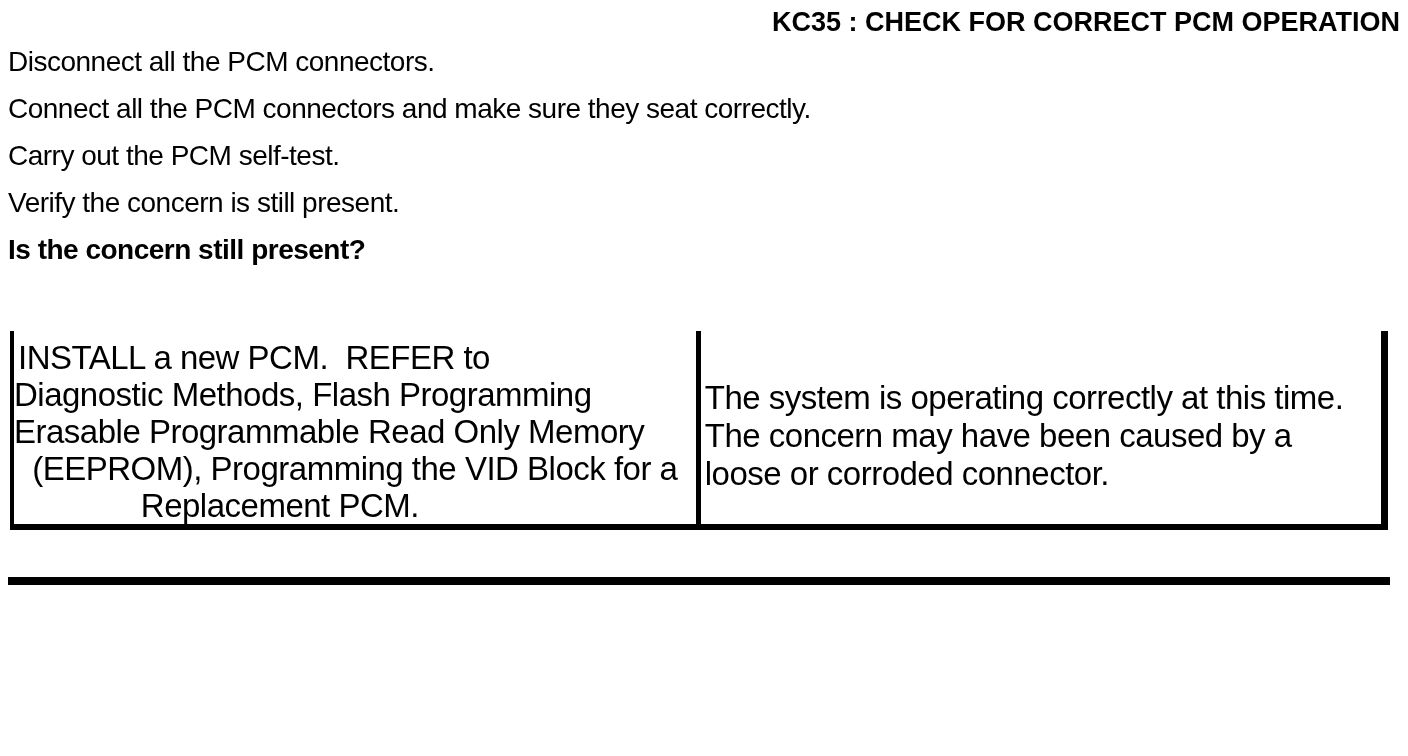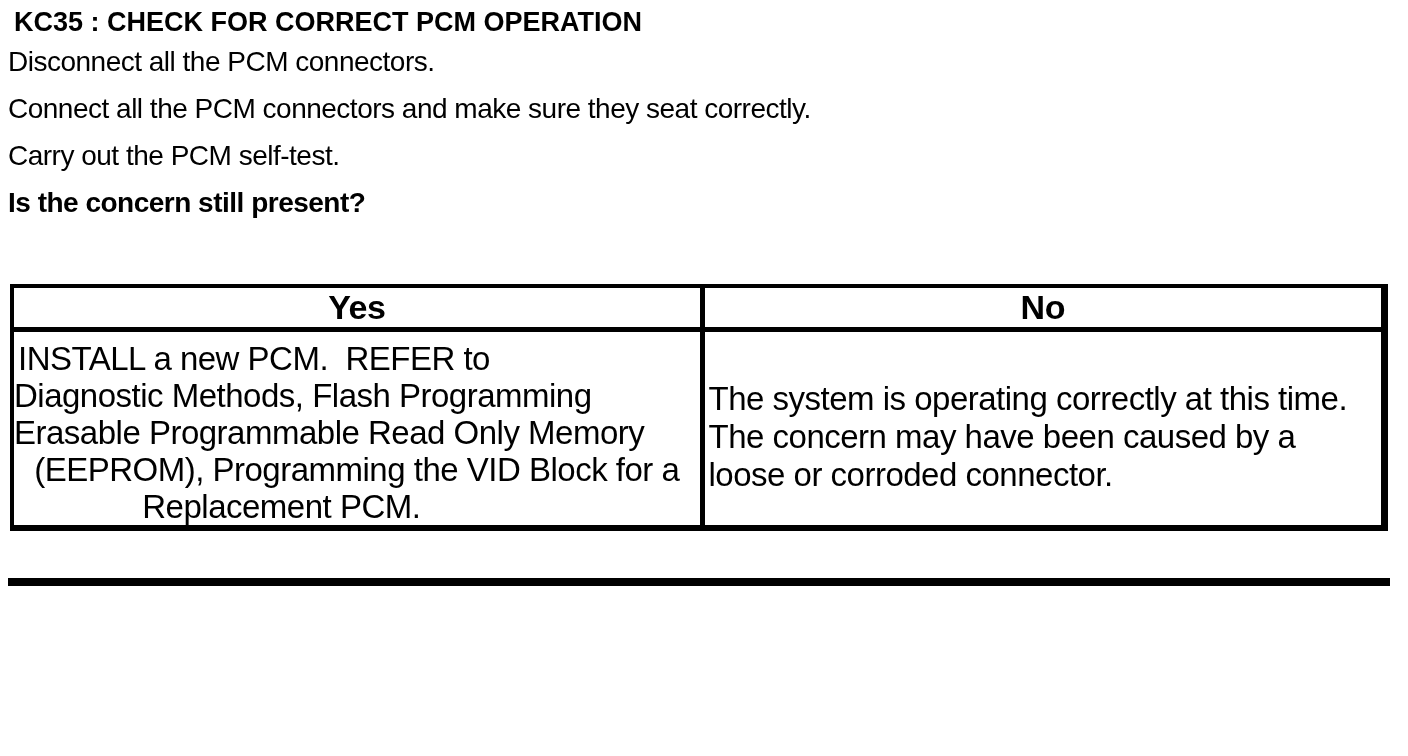--- a/index.html
+++ b/index.html
@@ -18,20 +18,21 @@
     background: #ffffff;
   }
   .heading {
     font-size: 27px;
     font-weight: bold;
     line-height: 32px;
     padding-left: 6px;
     letter-spacing: 0;
     white-space: pre;
     margin-bottom: 5px;
+    text-align: right;
   }
   .step {
     font-size: 28px;
     letter-spacing: -0.5px;
     line-height: 38px;
     white-space: pre;
     margin-bottom: 9px;
   }
   .step-group { margin-bottom: 9px; }
   .step-group .step { margin-bottom: 0; }
@@ -92,29 +93,26 @@
 
 <div class="page">
 
   <h1 class="heading">KC35 : CHECK FOR CORRECT PCM OPERATION</h1>
 
   <p class="step">Disconnect all the PCM connectors.</p>
 
 
   <p class="step">Connect all the PCM connectors and make sure they seat correctly.</p>
   <p class="step">Carry out the PCM self-test.</p>
+  <p class="step">Verify the concern is still present.</p>
 
   <p class="step question">Is the concern still present?</p>
 
   <table class="results">
     <tbody>
-        <tr>
-      <th class="col-yes">Yes</th>
-      <th class="col-no">No</th>
-    </tr>
     <tr>
       <td class="yes-cell">
         <div class="cell-inner top">
           <div class="ln left">INSTALL a new PCM.  REFER to</div>
           <div class="ln narrow">Diagnostic Methods, Flash Programming</div>
           <div class="ln narrow">Erasable Programmable Read Only Memory</div>
           <div class="ln full">(EEPROM), Programming the VID Block for a</div>
           <div class="ln narrow">Replacement PCM.</div>
         </div>
       </td>

